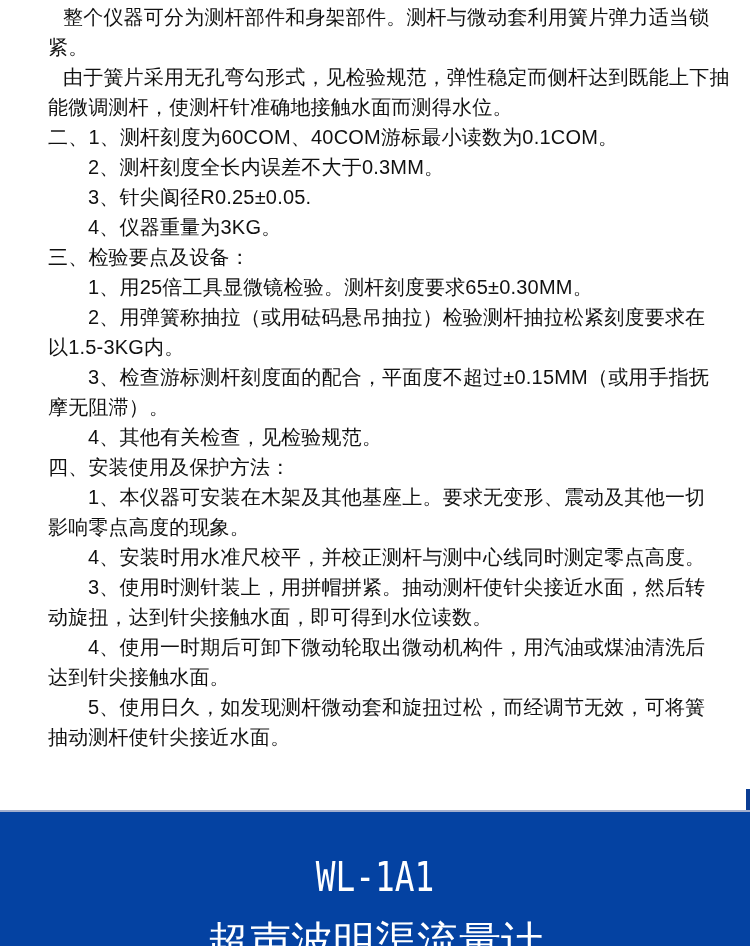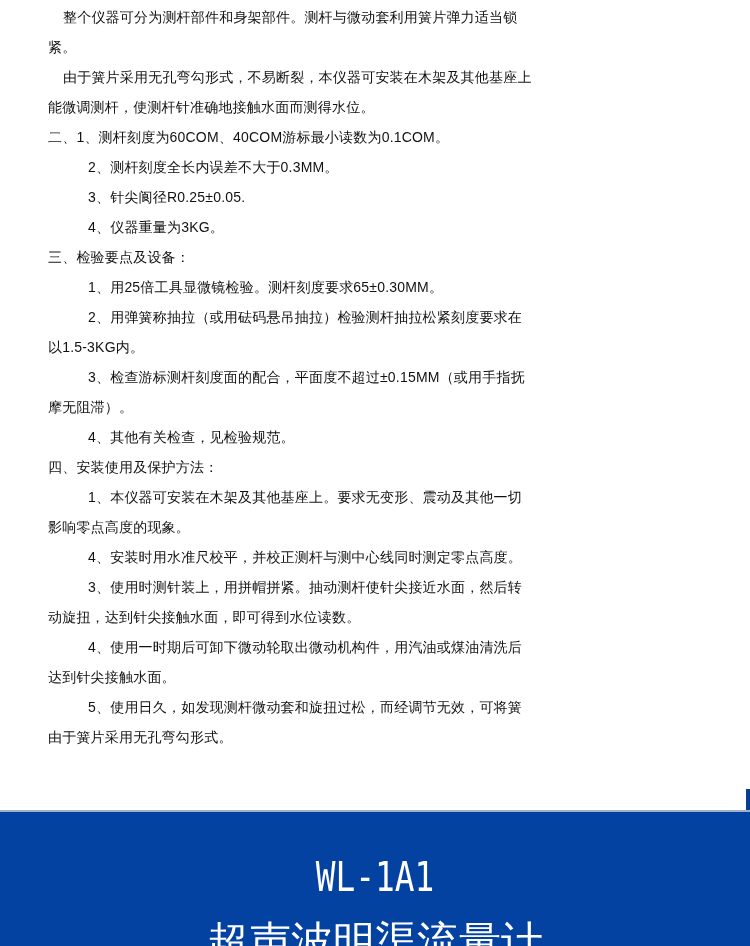--- a/index.html
+++ b/index.html
@@ -19,21 +19,21 @@
   #doc-text {
     position: absolute;
     top: 2px;
     left: 48px;
     right: 30px;
     color: #000000;
   }
   .text-line {
     height: 30px;
     line-height: 30px;
-    font-size: 14px;
+    font-size: 20px;
     font-weight: 500;
     letter-spacing: 0.2px;
     white-space: nowrap;
     color: #111111;
   }
   .indent-para { padding-left: 15px; }  
   .indent-item { padding-left: 40px; }  
   .indent-none { padding-left: 0; }
 
   
@@ -84,21 +84,21 @@
 </style>
 </head>
 <body>
 
 <div id="page">
 
   <div id="doc-text">
 
   <div class="text-line indent-para">整个仪器可分为测杆部件和身架部件。测杆与微动套利用簧片弹力适当锁</div>
       <div class="text-line indent-none">紧。</div>
-      <div class="text-line indent-para">由于簧片采用无孔弯勾形式，不易断裂，本仪器可安装在木架及其他基座上</div>
+      <div class="text-line indent-para">由于簧片采用无孔弯勾形式，见检验规范，弹性稳定而侧杆达到既能上下抽</div>
       <div class="text-line indent-none">能微调测杆，使测杆针准确地接触水面而测得水位。</div>
       <div class="text-line indent-none">二、1、测杆刻度为60COM、40COM游标最小读数为0.1COM。</div>
       <div class="text-line indent-item">2、测杆刻度全长内误差不大于0.3MM。</div>
       <div class="text-line indent-item">3、针尖阆径R0.25±0.05.</div>
       <div class="text-line indent-item">4、仪器重量为3KG。</div>
       <div class="text-line indent-none">三、检验要点及设备：</div>
       <div class="text-line indent-item">1、用25倍工具显微镜检验。测杆刻度要求65±0.30MM。</div>
       <div class="text-line indent-item">2、用弹簧称抽拉（或用砝码悬吊抽拉）检验测杆抽拉松紧刻度要求在</div>
       <div class="text-line indent-none">以1.5-3KG内。</div>
       <div class="text-line indent-item">3、检查游标测杆刻度面的配合，平面度不超过±0.15MM（或用手指抚</div>
@@ -106,21 +106,21 @@
       <div class="text-line indent-item">4、其他有关检查，见检验规范。</div>
       <div class="text-line indent-none">四、安装使用及保护方法：</div>
       <div class="text-line indent-item">1、本仪器可安装在木架及其他基座上。要求无变形、震动及其他一切</div>
       <div class="text-line indent-none">影响零点高度的现象。</div>
       <div class="text-line indent-item">4、安装时用水准尺校平，并校正测杆与测中心线同时测定零点高度。</div>
       <div class="text-line indent-item">3、使用时测针装上，用拼帽拼紧。抽动测杆使针尖接近水面，然后转</div>
       <div class="text-line indent-none">动旋扭，达到针尖接触水面，即可得到水位读数。</div>
       <div class="text-line indent-item">4、使用一时期后可卸下微动轮取出微动机构件，用汽油或煤油清洗后</div>
       <div class="text-line indent-none">达到针尖接触水面。</div>
       <div class="text-line indent-item">5、使用日久，如发现测杆微动套和旋扭过松，而经调节无效，可将簧</div>
-      <div class="text-line indent-none">由于簧片采用无孔弯勾形式。</div>
+      <div class="text-line indent-none">抽动测杆使针尖接近水面。</div>
     </div>
 
   <div id="edge-mark"></div>
 
   <div id="footer-banner">
     <div id="model-number">WL-1A1</div>
     <div id="product-name">超声波明渠流量计</div>
   </div>
 
 </div>

